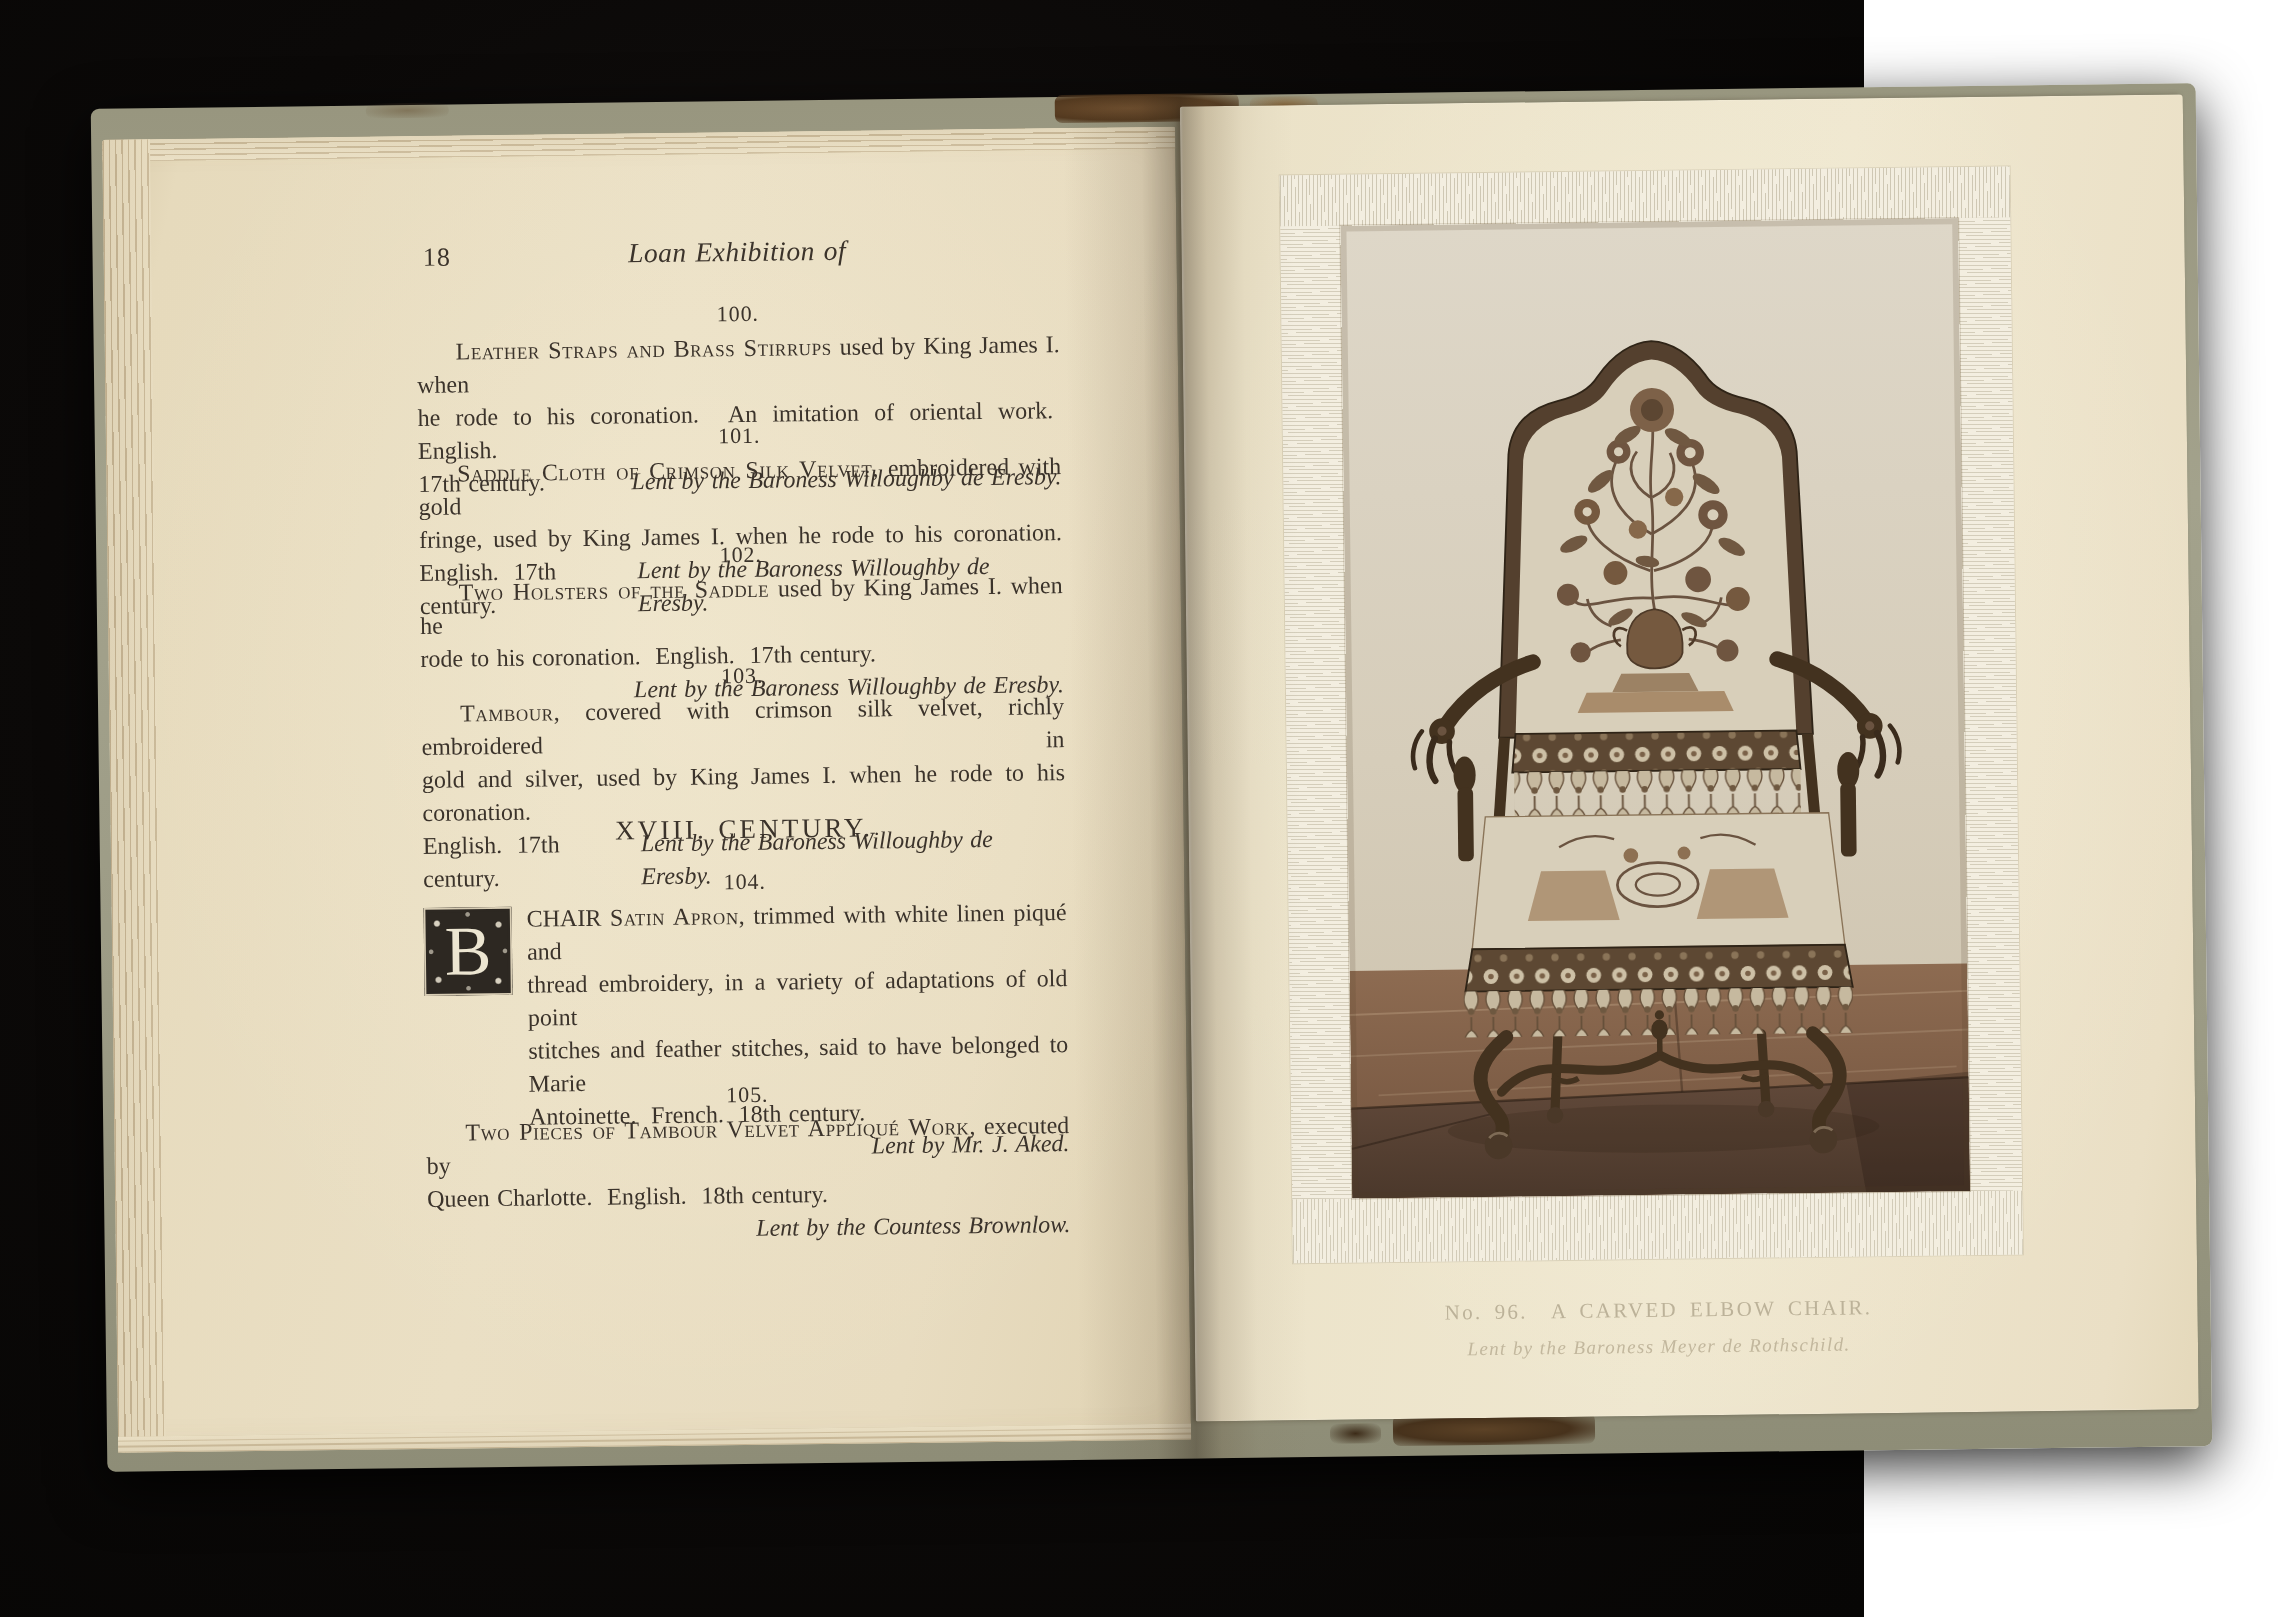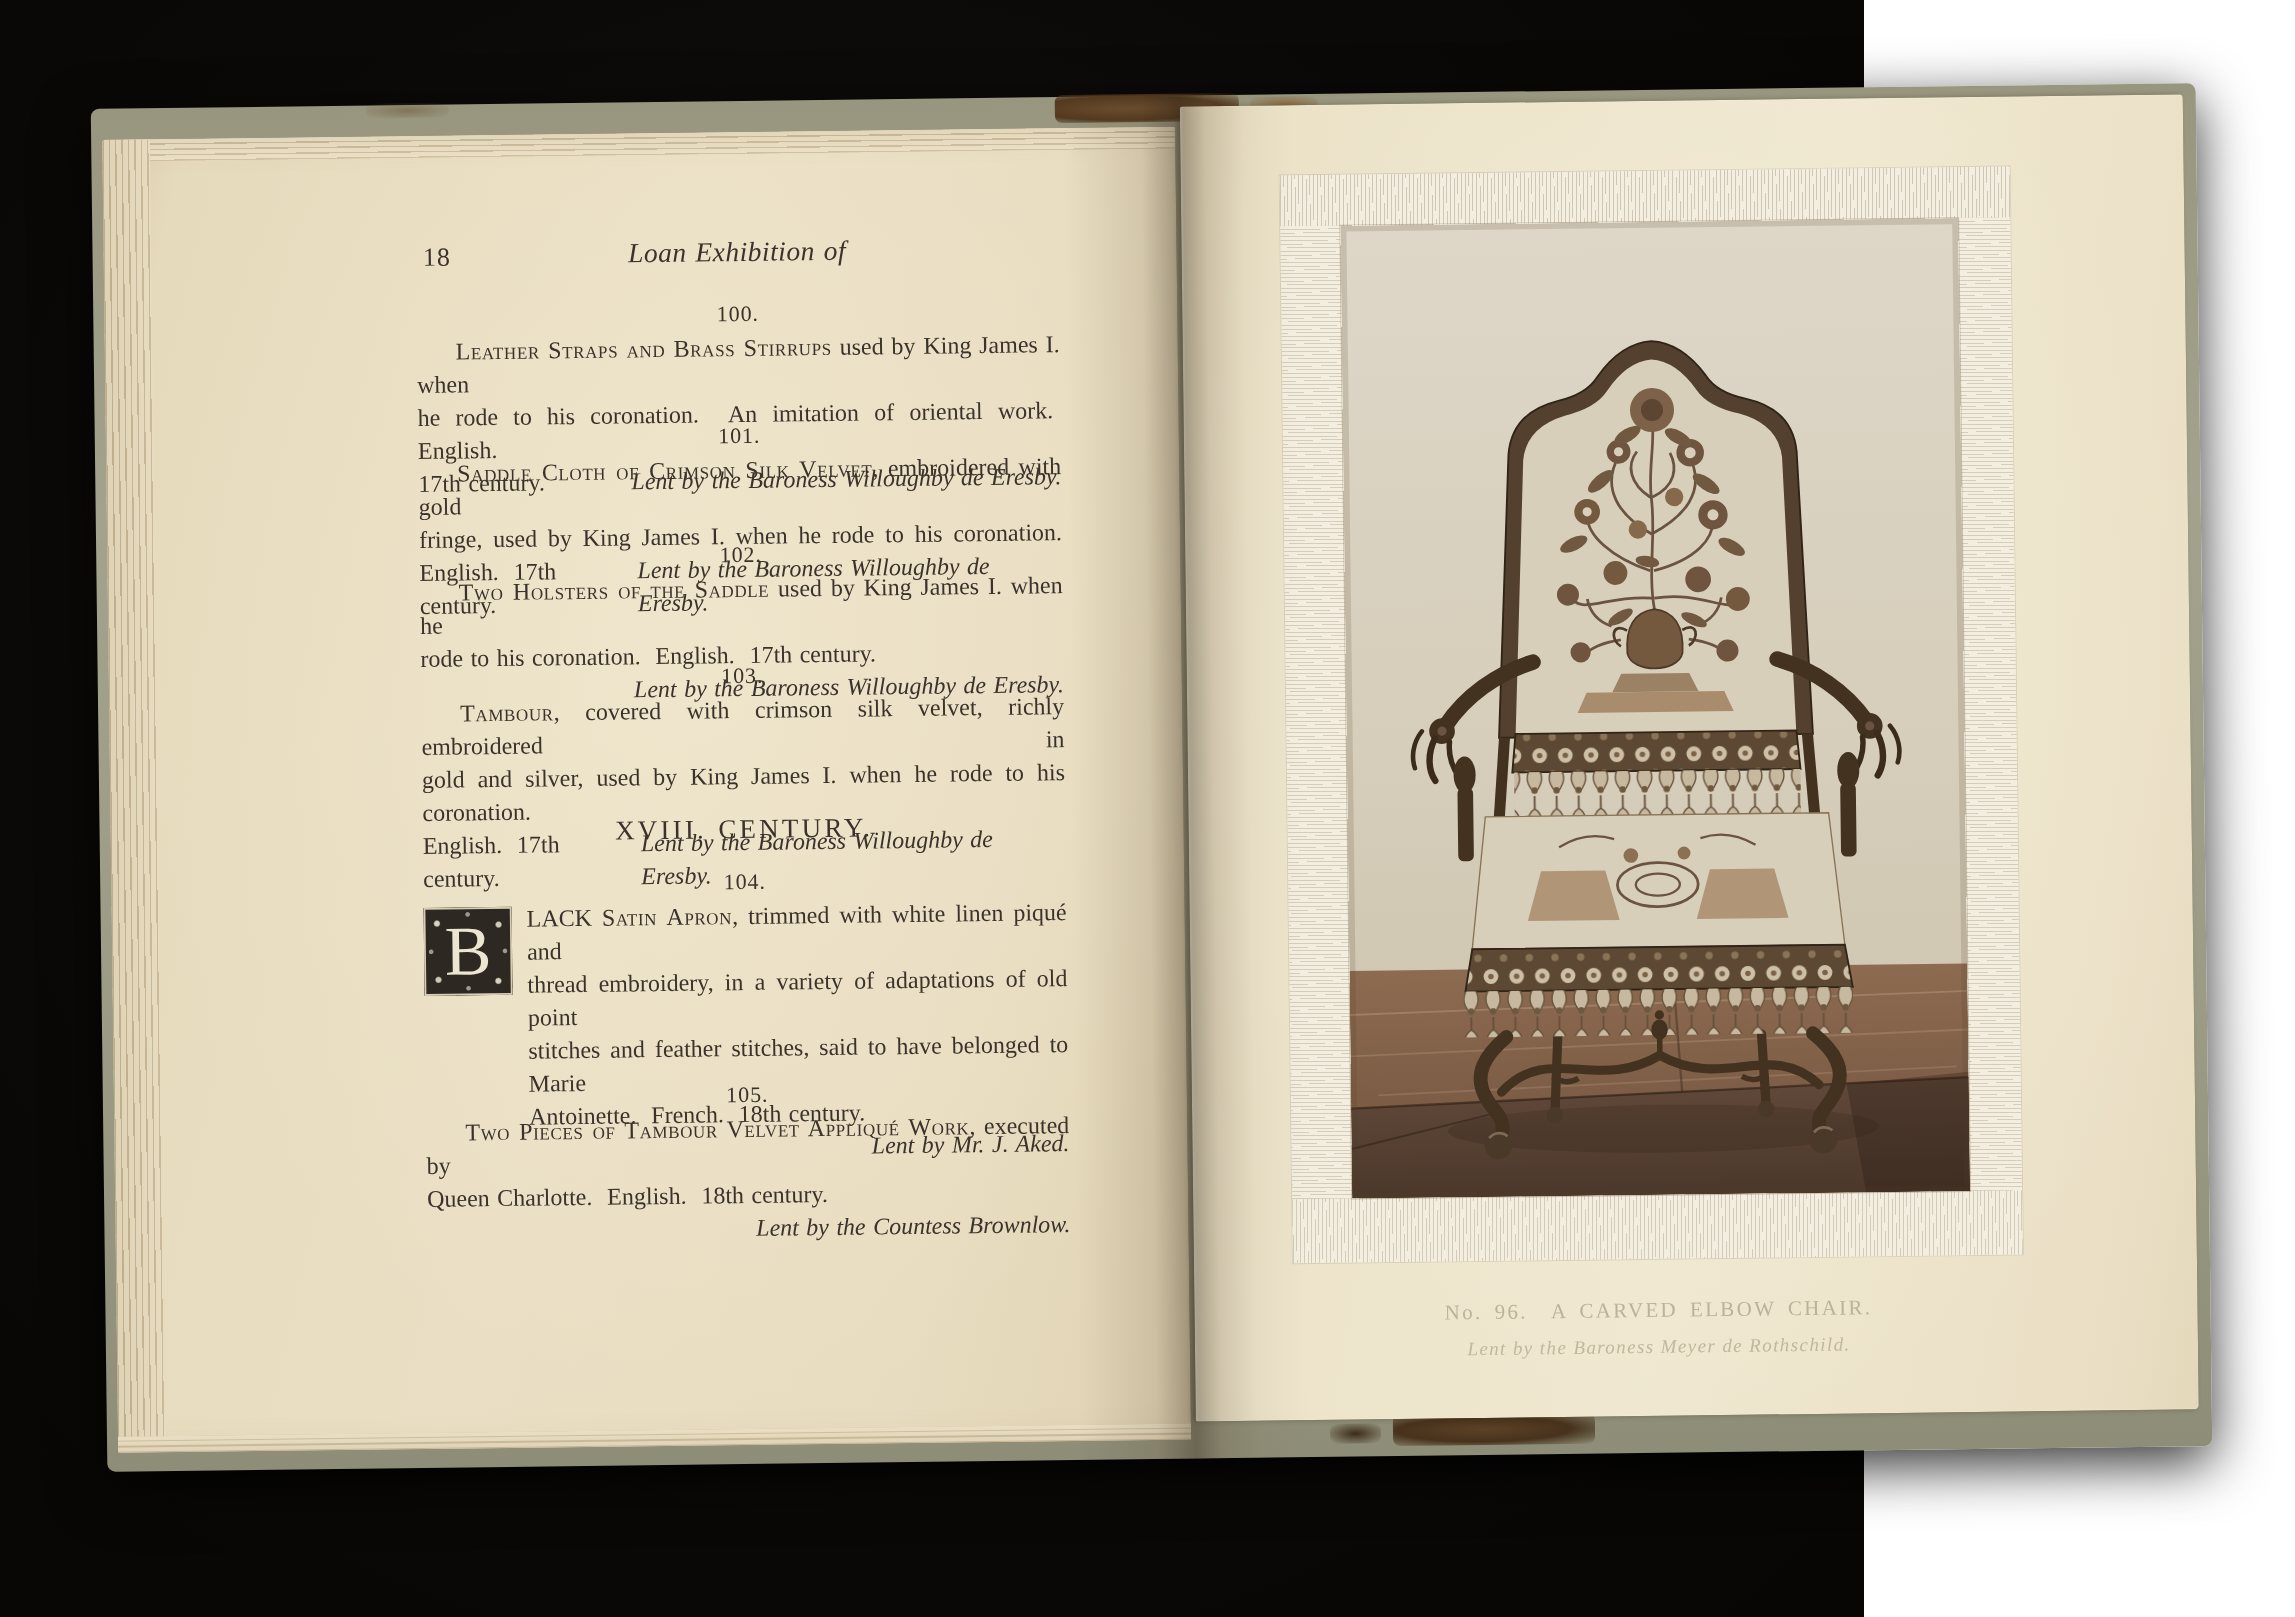--- a/index.html
+++ b/index.html
@@ -166,21 +166,21 @@
               <span class="lent">Lent by the Baroness Willoughby de Eresby.</span>
             </div>
         </div>
 
         <div class="heading">XVIII. CENTURY.</div>
 
         <div class="entry" style="top:733px">
           <div class="num">104.</div>
           <div class="p104">
             <div class="dropcap">B</div>
-            <div class="ln j"><span>LACK </span><span class="sc">Satin Apron</span><span>, trimmed with white linen piqué and</span></div>
+            <div class="ln j"><span>CHAIR </span><span class="sc">Satin Apron</span><span>, trimmed with white linen piqué and</span></div>
             <div class="ln j">thread embroidery, in a variety of adaptations of old point</div>
             <div class="ln j">stitches and feather stitches, said to have belonged to Marie</div>
             <div class="ln">Antoinette.&nbsp; French.&nbsp; 18th century.</div>
             <div class="ln lent-only">Lent by Mr. J. Aked.</div>
           </div>
         </div>
 
         <div class="entry" style="top:946px">
           <div class="num">105.</div>
           <div class="ln j indent"><span class="sc">Two Pieces of Tambour Velvet Appliqué Work</span><span>, executed by</span></div>

